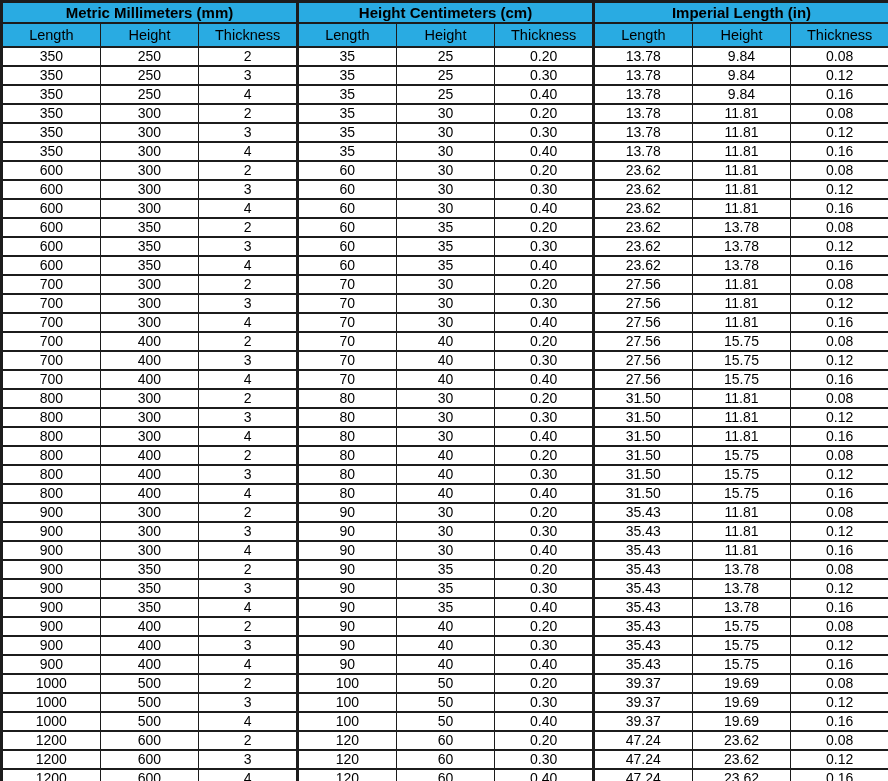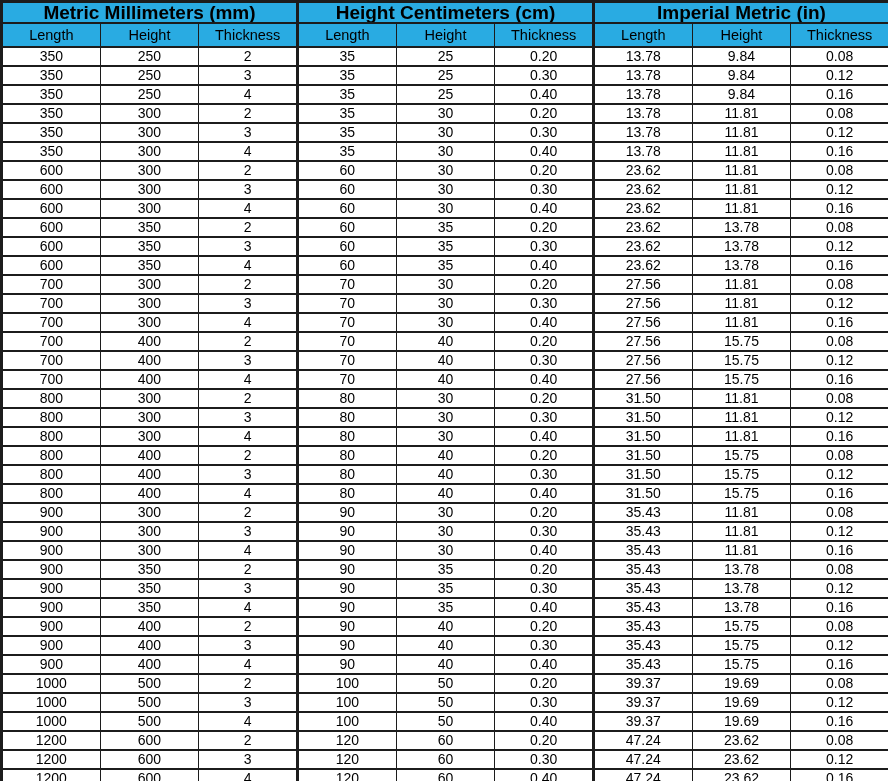--- a/index.html
+++ b/index.html
@@ -27,21 +27,21 @@
     text-align: center;
     vertical-align: middle;
     padding: 0;
     overflow: hidden;
     white-space: nowrap;
   }
   
   th.group-title {
     background: var(--header-bg);
     font-weight: bold;
-    font-size: 19px;
+    font-size: 15px;
     height: 21px;
     line-height: 19px;
     border: 2px solid var(--border-col);
     border-left: 3px solid var(--border-col);
   }
   
   th.col-header {
     background: var(--header-bg);
     font-weight: normal;
     font-size: 14.5px;
@@ -76,21 +76,21 @@
       <col>
       <col>
       <col>
       <col>
       <col>
   </colgroup>
   <thead>
     <tr>
       <th class="group-title" colspan="3">Metric Millimeters (mm)</th>
       <th class="group-title" colspan="3">Height Centimeters (cm)</th>
-      <th class="group-title" colspan="3">Imperial Metric (in)</th>
+      <th class="group-title" colspan="3">Imperial Length (in)</th>
     </tr>
     <tr>
       <th class="col-header group-start">Length</th>
       <th class="col-header">Height</th>
       <th class="col-header">Thickness</th>
       <th class="col-header group-start">Length</th>
       <th class="col-header">Height</th>
       <th class="col-header">Thickness</th>
       <th class="col-header group-start">Length</th>
       <th class="col-header">Height</th>

